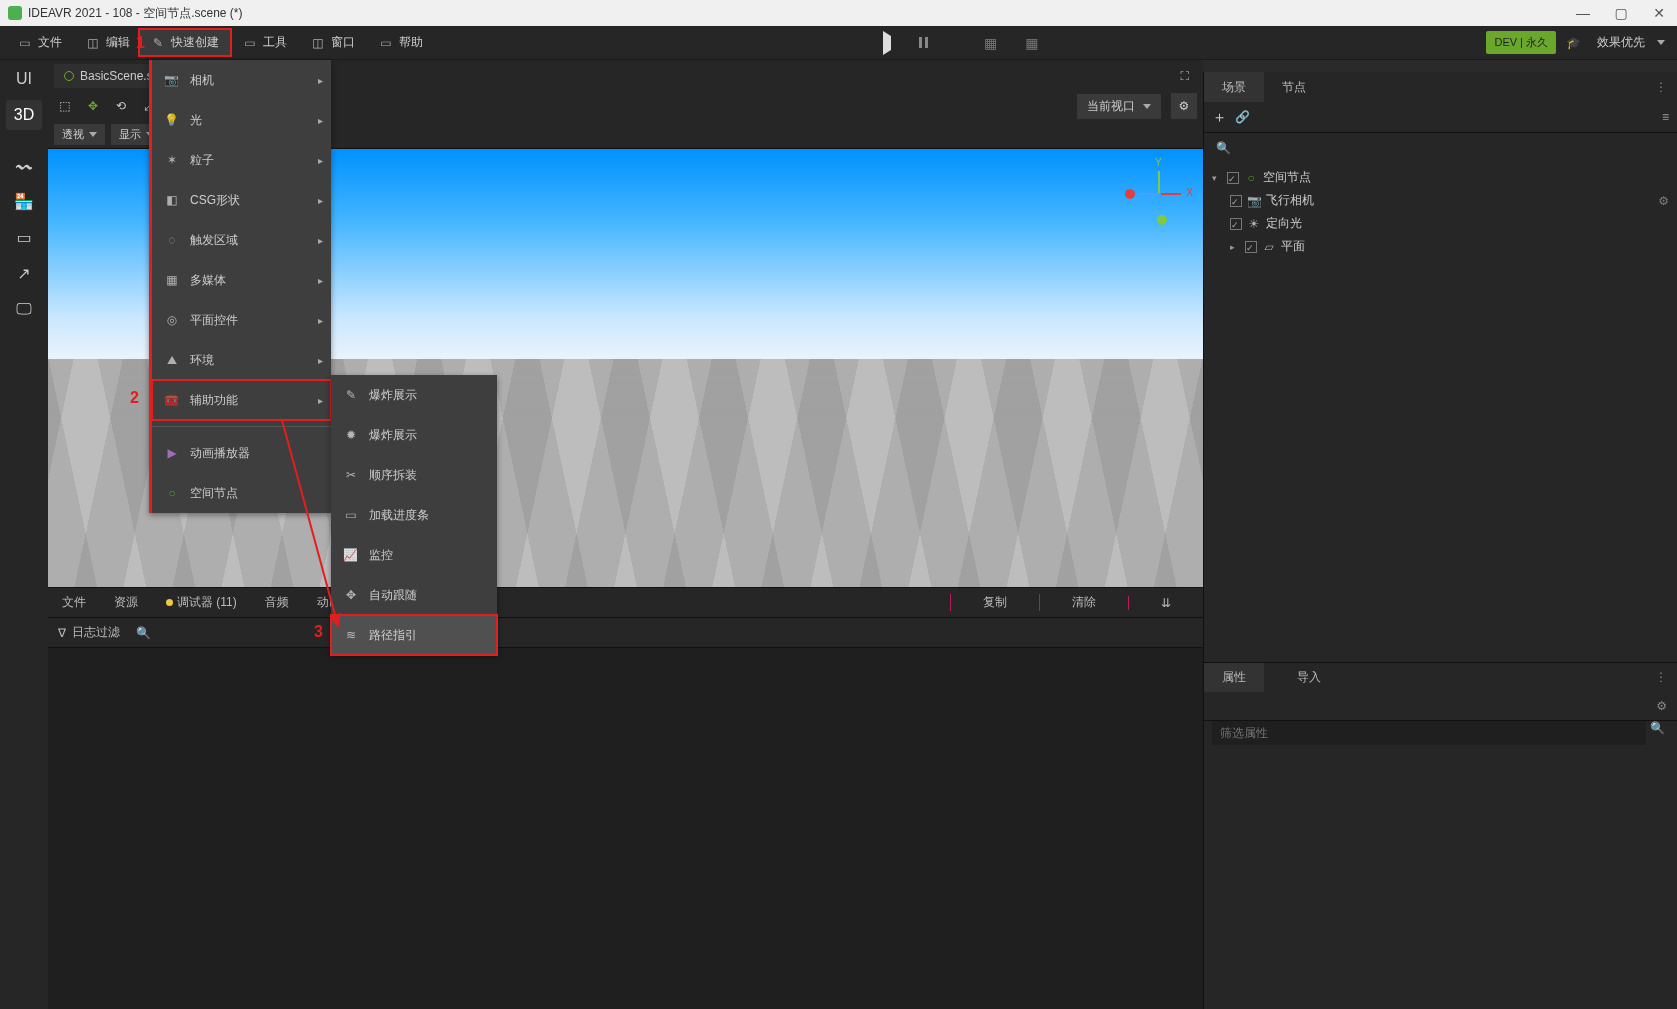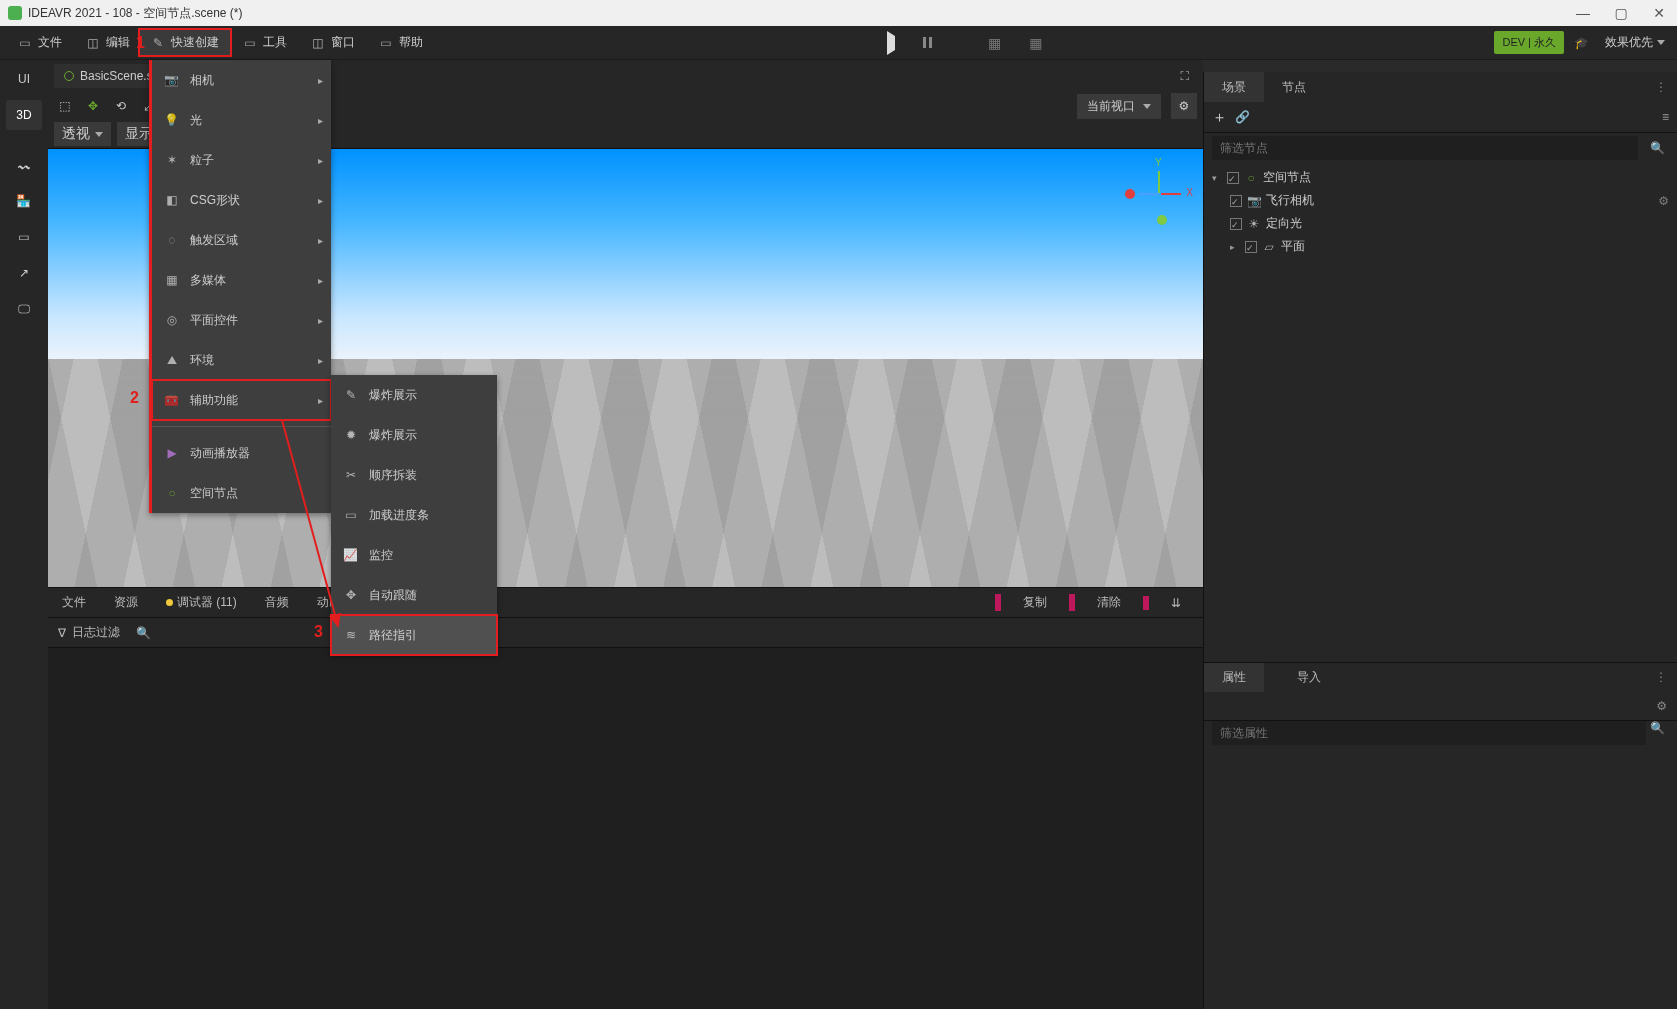--- a/index.html
+++ b/index.html
@@ -19,32 +19,32 @@
   .menubar-right { display: flex; align-items: center; gap: 10px; }
   .menu-item { display: flex; align-items: center; gap: 6px; padding: 5px 12px; color: #cccccc; cursor: default; }
   .menu-item .mi-icon { width:14px; height:14px; display:inline-flex; align-items:center; justify-content:center; opacity:.8;}
   .menu-item.active { background: #3a3a3a; outline: 2px solid #e21e1e; outline-offset: -1px; }
   .play-icon { width: 0; height: 0; border-left: 8px solid #ddd; border-top: 5px solid transparent; border-bottom: 5px solid transparent;}
   .pause-icon { display:flex; gap:3px;}
   .pause-icon span{ width:3px; height:11px; background:#888;}
   .stop-icon { width:10px; height:10px; background:#888;}
   .dev-badge { background: #6aa82c; color: #222; padding: 4px 8px; border-radius: 2px; font-size: 11px; font-weight: 500;}
   .cap-icon { font-size:14px; color:#777; }
-  .menu-right-label { color:#ccc; padding:0 6px; display:flex; align-items:center; gap:4px;}
+  .menu-right-label { color:#ccc; padding:0 6px; display:flex; align-items:center; gap:12px;}
   .tri-down { width:0;height:0;border-left:4px solid transparent;border-right:4px solid transparent;border-top:5px solid #aaa;}
   
   
   .annot { position:absolute; color:#e21e1e; font-weight:bold; font-size:16px; z-index: 500;}
   
   
   .workarea { position: absolute; top: 60px; left: 0; right: 0; bottom: 0; display: flex; }
   
   
   .leftrail { width: 48px; background: #262626; display:flex; flex-direction:column; align-items:center; padding-top:4px; gap:6px;}
-  .leftrail .r-item{ width:36px; height:30px; display:flex; align-items:center; justify-content:center; font-size:12px; color:#ccc; border-radius:3px;}
+  .leftrail .r-item{ width:36px; height:30px; display:flex; align-items:center; justify-content:center; font-size:16px; color:#ccc; border-radius:3px;}
   .leftrail .r-item.sel{ color:#fff; background:#333;}
   .leftrail .sep { height:8px;}
   
   
   .centercol { flex: 1; display:flex; flex-direction:column; min-width:0; background:#262626;}
   
   
   .scenetabs { height: 32px; display:flex; align-items:center; padding:0 6px; gap:2px;}
   .scene-tab { display:flex; align-items:center; gap:6px; padding: 5px 10px; background:#2f2f2f; color:#ccc;}
   .scene-tab .circ { width:10px;height:10px;border:1.5px solid #6aa82c;border-radius:50%;}
@@ -52,21 +52,21 @@
   .add-tab { padding:4px 10px; color:#aaa; font-size:14px;}
   .fill{flex:1;}
   .fullscreen-icon{ padding:4px 8px; color:#bbb;}
   
   
   .toolrow { height: 28px; display:flex; align-items:center; padding:0 6px; gap:6px;}
   .t-icon{ width:22px; height:22px; display:flex; align-items:center; justify-content:center;}
   
   
   .optrow { height:28px; display:flex; align-items:center; padding:0 6px; gap:6px;}
-  .opt-dd { background:#3a3a3a; padding:3px 8px; display:flex; align-items:center; gap:5px; font-size:14px;}
+  .opt-dd { background:#3a3a3a; padding:3px 8px; display:flex; align-items:center; gap:5px; font-size:11px;}
   .vp-dd { margin-left:auto; background:#3a3a3a; padding:4px 10px; display:flex; align-items:center; gap:8px;}
   .gear-btn { width:26px;height:26px;background:#3a3a3a;display:flex;align-items:center;justify-content:center;margin-left:4px;}
   
   
   .viewport { flex:1; position:relative; overflow:hidden; background:#1c1c1c; border-top:1px solid #111;}
   .sky { position:absolute; left:0; right:0; top:0; height:48%; background:linear-gradient(to bottom, #0092ff 0%, #46b6ff 35%, #8fd1ff 60%, #c9e7ff 80%, #eaf3fb 100%);}
   .floor { position:absolute; left:0; right:0; top:48%; bottom:0; background:#bdbdbd; }
   .floor::before{ content:""; position:absolute; inset:0;
     background-image:
       repeating-linear-gradient(78deg, rgba(0,0,0,.08) 0 48px, rgba(0,0,0,0) 48px 96px),
@@ -99,21 +99,21 @@
   
   .arrow-line { position:absolute; z-index:350; pointer-events:none;}
   
   
   .bottompanel { background:#262626;}
   .bp-tabs{ height:30px; display:flex; align-items:center; border-top:1px solid #111;}
   .bp-tab{ padding:0 14px; height:100%; display:flex; align-items:center; gap:4px; color:#bbb;}
   .bp-tab.active{ background:#333;}
   .yellow-dot{width:7px;height:7px;border-radius:50%;background:#f0c93d;}
   .bp-right{ margin-left:auto; display:flex; align-items:center;}
-  .bp-btn{ padding:0 22px; height:100%; display:flex; align-items:center; color:#bbb; border-left:6px solid #be185d;}
+  .bp-btn{ padding:0 32px; height:100%; display:flex; align-items:center; color:#bbb; border-left:1px solid #be185d;}
   
   .bp-filter{ height:30px; display:flex; align-items:center; border-top:1px solid #111;}
   .bp-filter-lbl{ display:flex; align-items:center; gap:6px; padding:0 10px; color:#bbb;}
   .bp-search{ flex:1; background:#1f1f1f; border:none; color:#888; padding:5px 8px; font-size:12px;}
   .bp-sicon{ width:28px; text-align:center; color:#888;}
   
   .bp-log{ height:362px; background:#1f1f1f; border-top:1px solid #111;}
   
   
   .rightpanel { width:474px; background:#262626; border-left:1px solid #111; display:flex; flex-direction:column;margin-top:12px;}
@@ -323,21 +323,20 @@
         </div>
       <div class="rp-dots">⋮</div>
     </div>
     <div class="rp-row">
       <span style="color:#ccc;font-size:15px;">＋</span>
       <span style="color:#999;">🔗</span>
       <div class="fill"></div>
       <span style="color:#999;">≡</span>
     </div>
     <div class="rp-row" style="border-top:1px solid #111;">
-      <input class="rp-search" placeholder="筛选节点" style="">
       <span style="color:#888;padding:0 4px;">🔍</span>
     </div>
     <div class="tree">
       <div class="tree-row">
           <span class="tw">▾</span>
           <span class="chk ck"></span>
           <span class="nodeicon node-green">○</span>
           <span>空间节点</span>
         </div>
       <div class="tree-row child">

